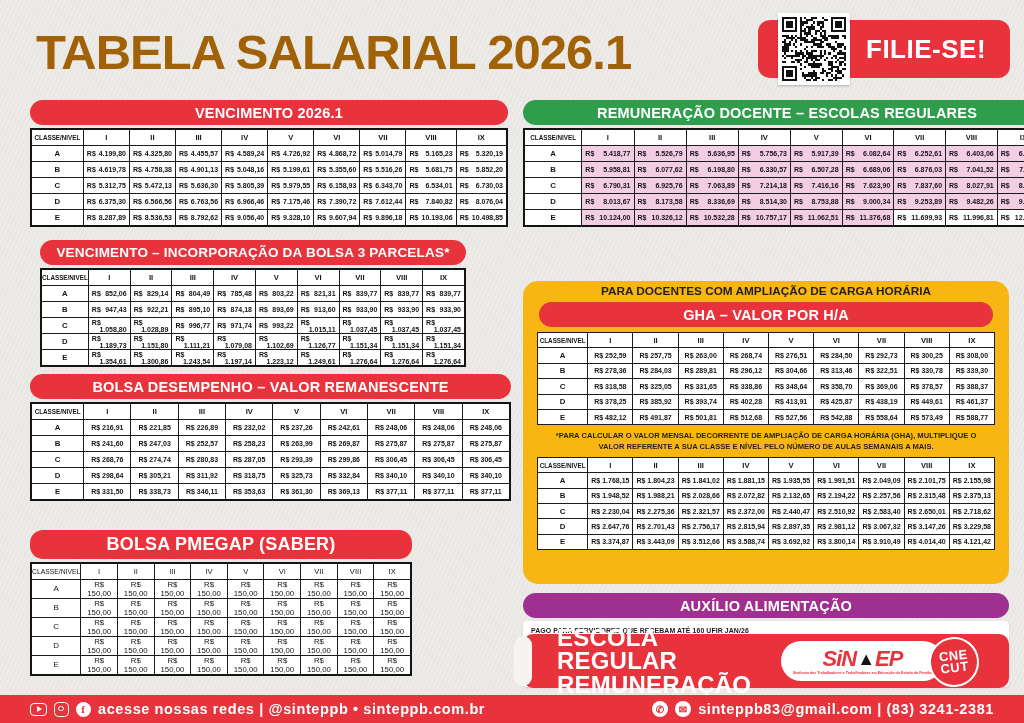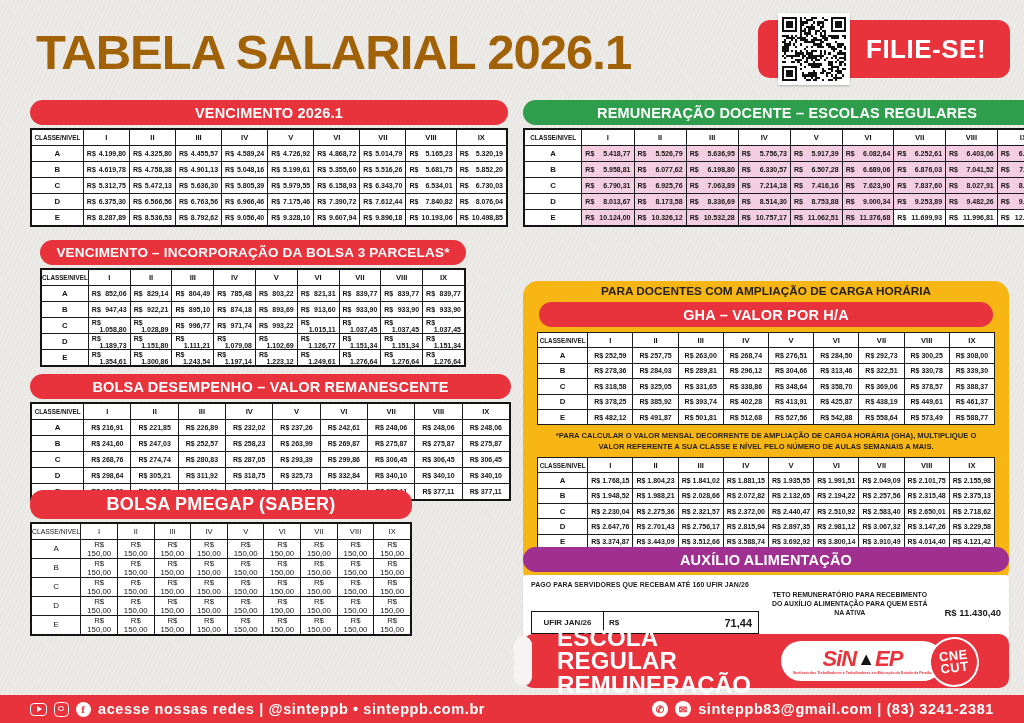--- a/index.html
+++ b/index.html
@@ -20,21 +20,21 @@
   .filie-label { margin-left:108px; color:#fff; font-size:26px; font-weight:800; letter-spacing:0.5px; }
   .qr { position:absolute; left:20px; top:-7px; width:72px; height:72px; background:#fff; padding:4px;
     box-shadow:0 1px 2px rgba(0,0,0,0.25); }
   .qr svg { width:100%; height:100%; display:block; }
 
   
   .pill { height:25px; border-radius:13px; display:flex; align-items:center; justify-content:center;
     color:#fff; font-weight:800; font-size:14.5px; letter-spacing:0.2px; white-space:nowrap; }
   .pill.red { background:#e8323c; }
   .pill.green { background:#2f9e4c; }
-  .pill.purple { background:#a03090; }
+  .pill.purple { background:#a03090;margin-top:46px; }
 
   section.card { position:absolute; }
 
   
   .tblwrap { margin-top:3px; }
   table { width:100%; border-collapse:collapse; background:#fff; border:2px solid #141414; }
   th, td { border:1.2px solid #1c1c1c; text-align:center; vertical-align:middle;
     height:16.2px; font-weight:bold; color:#141414; }
   th.cl { font-size:6.3px; width:11%; letter-spacing:0; }
   th.lvl { font-size:7.6px; }
@@ -963,21 +963,21 @@
               <td class="val">R$ 369,13</td>
               <td class="val">R$ 377,11</td>
               <td class="val">R$ 377,11</td>
               <td class="val">R$ 377,11</td>
             </tr>
           </tbody>
         </table>
       </div>
   </section>
 
-  <section class="card" style="left:30px; top:490px; width:382px;">
+  <section class="card" style="left:30px; top:530px; width:382px;">
     <div class="pill red" style="height:29px; font-size:18px;">BOLSA PMEGAP (SABER)</div>
     <div class="tblwrap t-light">
         <table>
           <thead>
             <tr>
               <th class="cl">CLASSE/NIVEL</th>
               <th class="lvl">I</th>
               <th class="lvl">II</th>
               <th class="lvl">III</th>
               <th class="lvl">IV</th>

